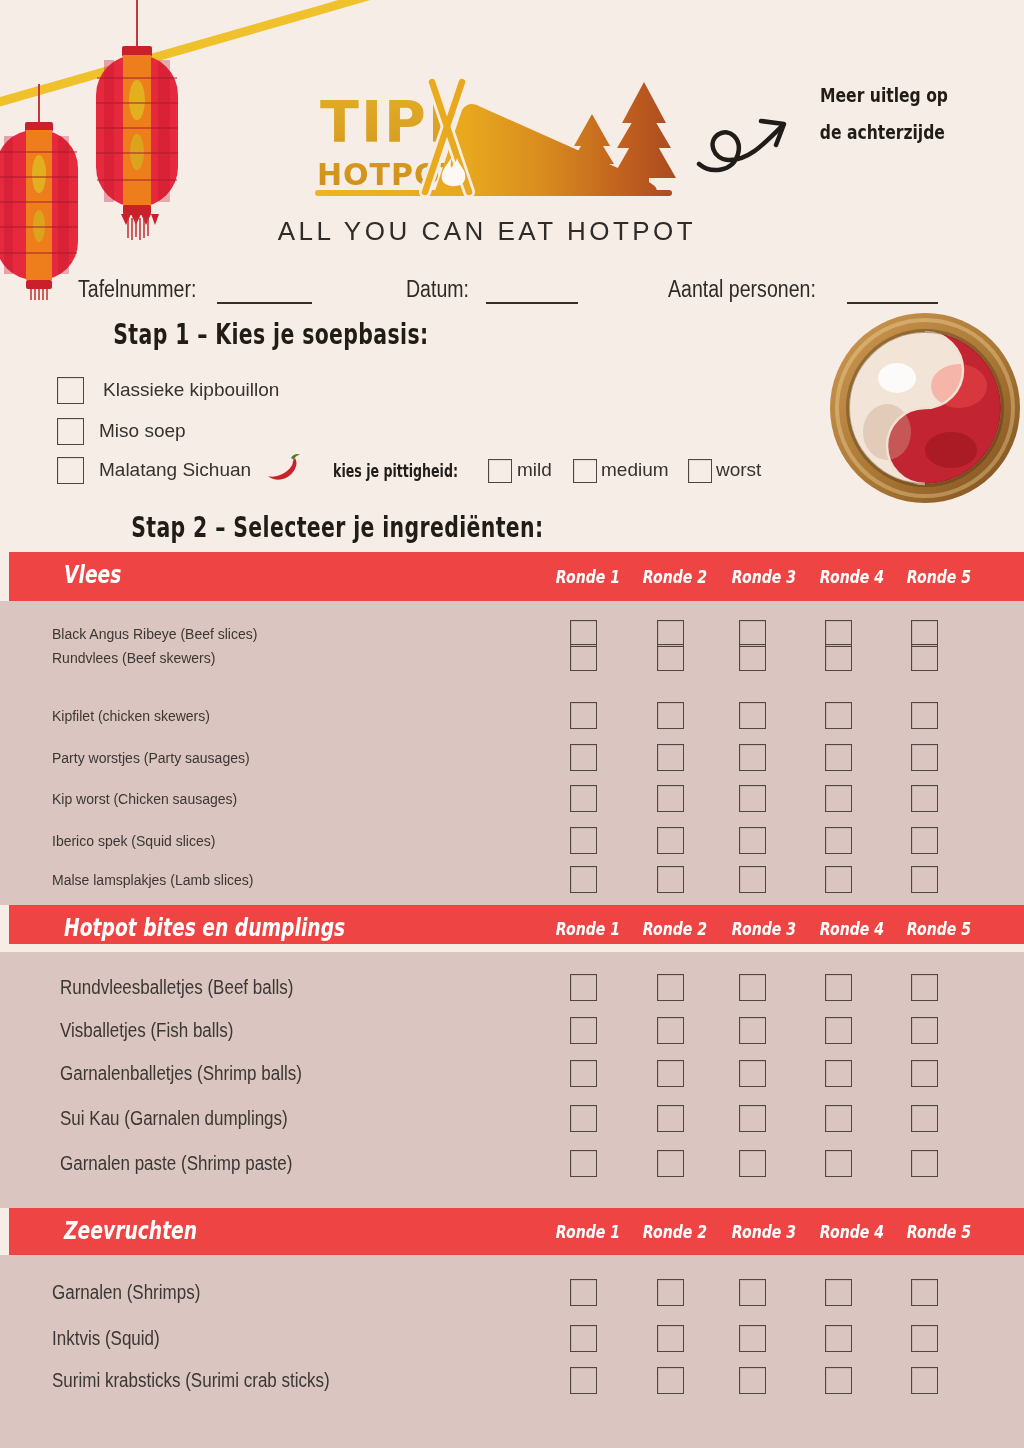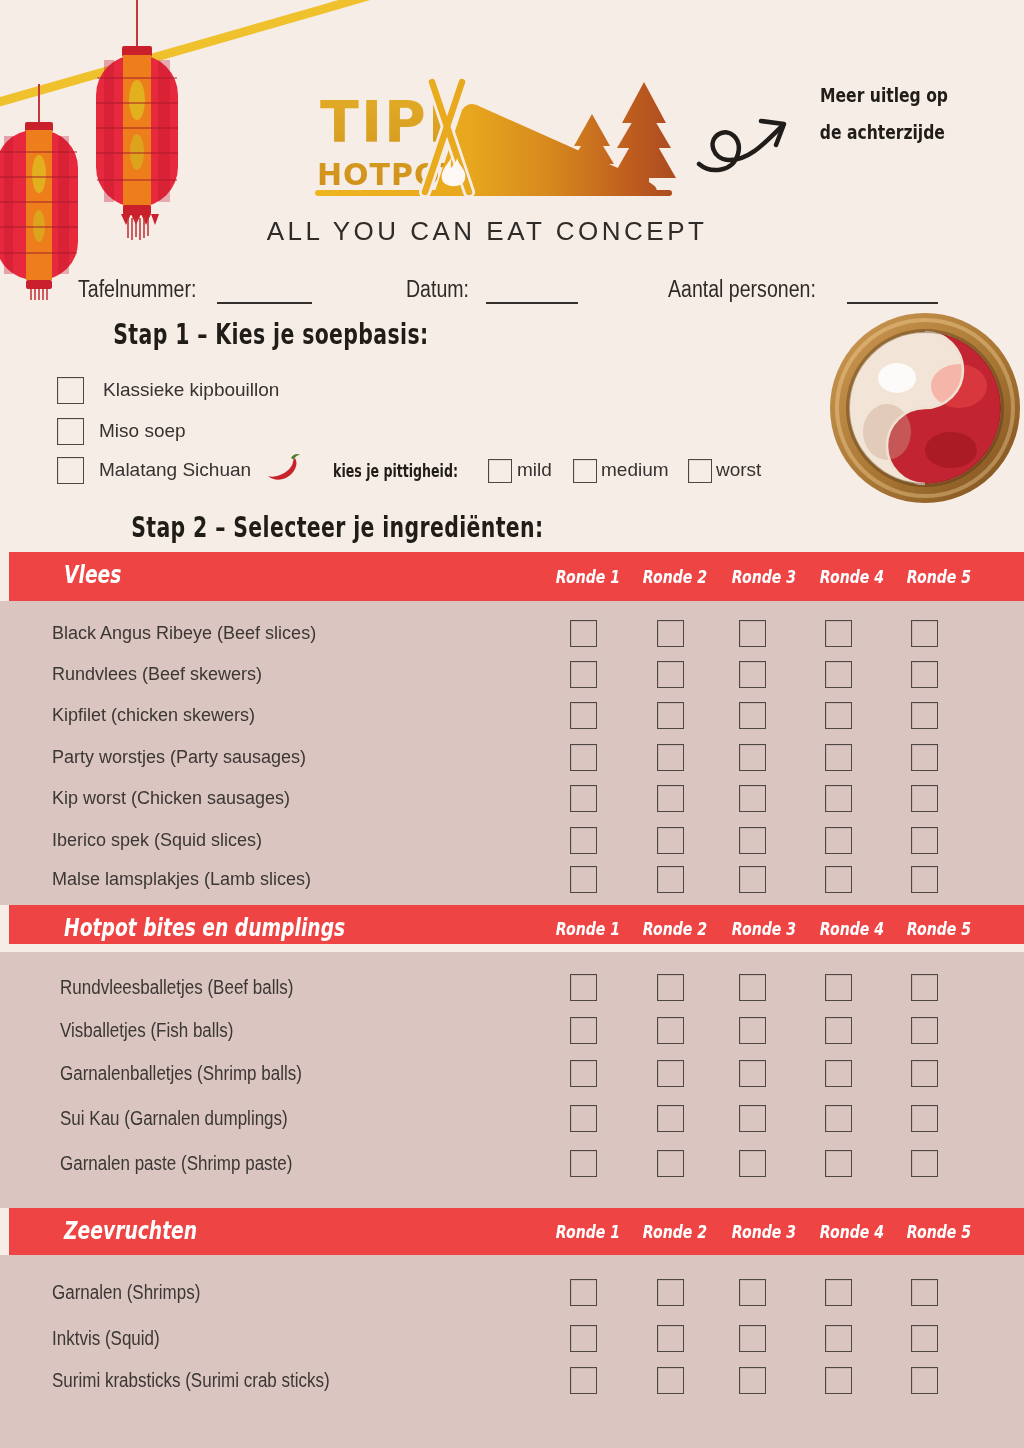--- a/index.html
+++ b/index.html
@@ -24,21 +24,21 @@
         box-shadow:inset 1px 1px 0 rgba(0,0,0,.08); background:transparent; }
   .cb.small { width:22px; height:22px; }
   
   .sec-header { position:absolute; left:9px; width:1024px; background:#ef4444;font-style:italic; }
   .sec-title { position:absolute; left:55px; top:9px; font-size:24px; color:#FFFFFF;
                transform:scaleX(.78); transform-origin:left center; }
   .ronde { position:absolute; top:15px; width:90px; text-align:center; font-size:17px;
            color:#FFFFFF; transform:scaleX(.83); }
   .panel { position:absolute; left:0; width:1024px; background:#DAC5C0; }
   .row { position:absolute; left:0; width:1024px; height:27px; display:flex; align-items:center; }
-  .item { font-size:18px; color:#3B3734; margin-left:52px; white-space:nowrap; }
+  .item { font-size:14px; color:#3B3734; margin-left:52px; white-space:nowrap; }
   .item.cond { margin-left:60px; font-size:20px; transform:scaleX(.85); transform-origin:left center; }
   .opt-label { position:absolute; font-size:19px; color:#363230; top:2px; white-space:nowrap; }
 </style>
 </head>
 <body>
 
 <div class="canvas">
 
   <div class="abs" style="left:0;top:0;width:430px;height:300px">
     <svg width="430" height="300" viewBox="0 0 430 300">
@@ -143,21 +143,21 @@
 
   <div class="abs" style="left:693px;top:100px;width:110px;height:78px">
     <svg width="110" height="78" viewBox="0 0 110 78">
       <path d="M6,64 C18,74 40,72 45,54 C49,39 37,28 26,34 C14,41 20,59 35,60 C55,61 70,45 90,25" stroke="#201C19" stroke-width="4.5" fill="none" stroke-linecap="round"></path>
       <path d="M68,21 L91,24 L83,45" stroke="#201C19" stroke-width="4.5" fill="none" stroke-linecap="round" stroke-linejoin="round"></path>
     </svg>
   </div>
   <div class="abs hand note" style="left:806px;top:84px">Meer uitleg op</div>
   <div class="abs hand note" style="left:806px;top:121px">de achterzijde</div>
 
-  <div class="abs tagline">ALL YOU CAN EAT CONCEPT</div>
+  <div class="abs tagline">ALL YOU CAN EAT HOTPOT</div>
 
   <div class="abs form-label" style="left:78px;top:276px">Tafelnummer:</div>
   <div class="abs blank" style="left:217px;top:301px;width:95px"></div>
   <div class="abs form-label" style="left:406px;top:276px">Datum:</div>
   <div class="abs blank" style="left:486px;top:301px;width:92px"></div>
   <div class="abs form-label" style="left:668px;top:276px">Aantal personen:</div>
   <div class="abs blank" style="left:847px;top:301px;width:91px"></div>
 
   <div class="abs" style="left:827px;top:310px;width:196px;height:196px">
     <svg width="196" height="196" viewBox="0 0 196 196">
@@ -222,21 +222,21 @@
   <div class="panel" style="top:601px;height:304px"></div>
 
   <div class="row" style="top:620px">
     <span class="item">Black Angus Ribeye (Beef slices)</span>
     <span class="cb" style="left:570px"></span>
       <span class="cb" style="left:657px"></span>
       <span class="cb" style="left:739px"></span>
       <span class="cb" style="left:825px"></span>
       <span class="cb" style="left:911px"></span>
   </div>
-  <div class="row" style="top:661px">
+  <div class="row" style="top:644px">
     <span class="item">Rundvlees (Beef skewers)</span>
     <span class="cb" style="left:570px"></span>
       <span class="cb" style="left:657px"></span>
       <span class="cb" style="left:739px"></span>
       <span class="cb" style="left:825px"></span>
       <span class="cb" style="left:911px"></span>
   </div>
   <div class="row" style="top:702px">
     <span class="item">Kipfilet (chicken skewers)</span>
     <span class="cb" style="left:570px"></span>

